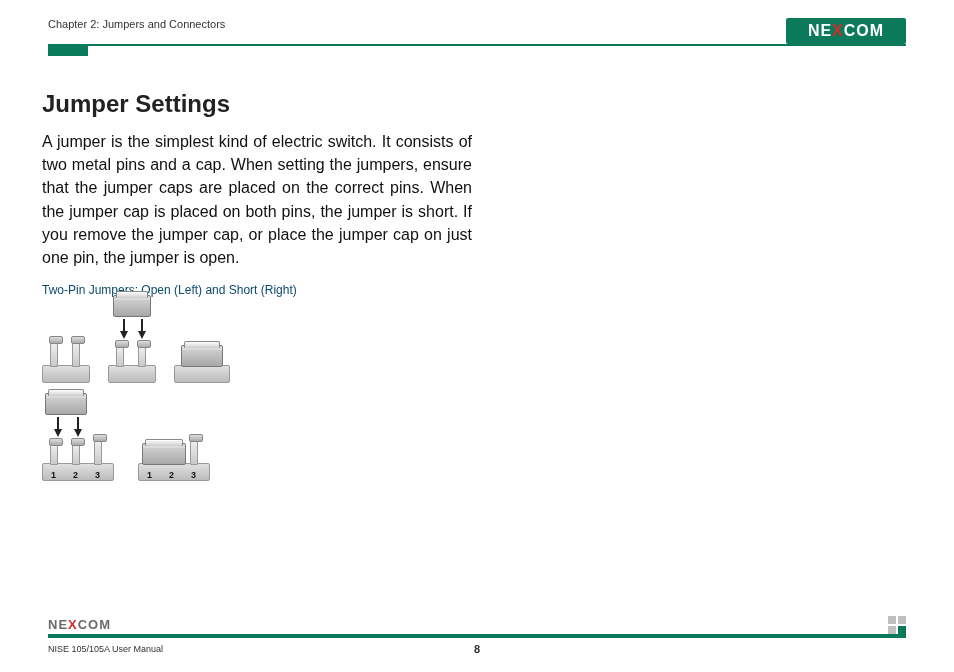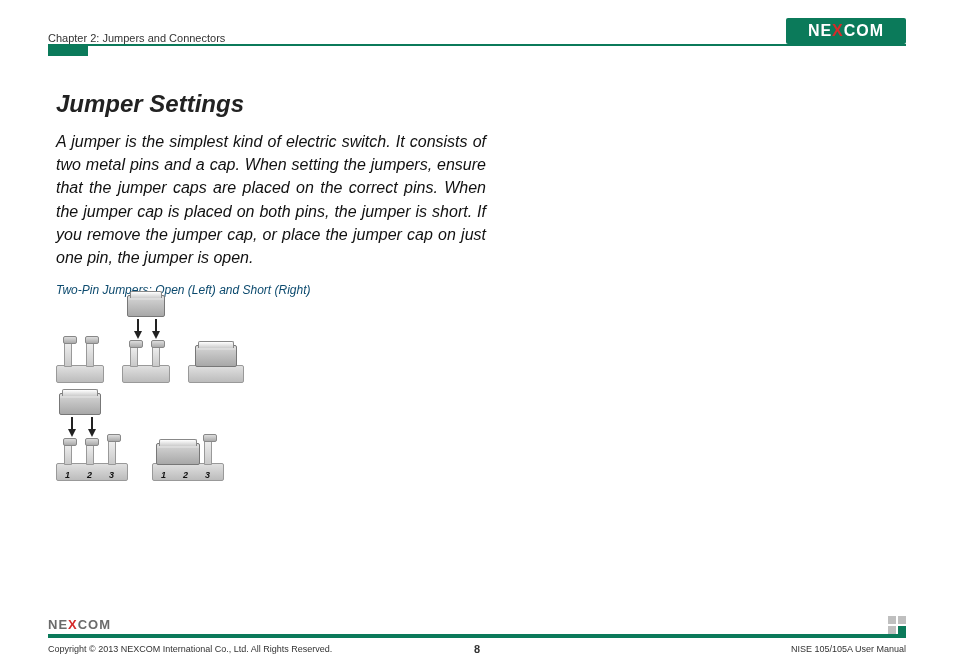--- a/index.html
+++ b/index.html
@@ -16,21 +16,21 @@
     left: 48px;
     right: 48px;
     height: 30px;
     display: flex;
     justify-content: space-between;
     align-items: flex-end;
   }
   .chapter-label {
     font-size: 11px;
     color: #333;
-    padding-bottom: 0;
+    padding-bottom: 14px;
   }
   .logo {
     width: 120px;
     height: 26px;
     background: #0b7a5a;
     border-radius: 2px;
     display: flex;
     align-items: center;
     justify-content: center;
     font-weight: bold;
@@ -59,23 +59,22 @@
     position: absolute;
     top: 46px;
     left: 48px;
     width: 40px;
     height: 10px;
     background: #0b7a5a;
   }
   .content {
     position: absolute;
     top: 90px;
-    left: 56px;
+    left: 42px;
     width: 430px;
-    font-style: italic;
   }
   .title {
     font-size: 24px;
     font-weight: 700;
     color: #222;
     margin-bottom: 12px;
     font-family: "Segoe UI", Arial, sans-serif;
   }
   .body-text {
     font-size: 16px;
@@ -262,16 +261,15 @@
   <span>NE</span><span class="x">X</span><span>COM</span>
 </div>
 <div class="footer-blocks">
   <span></span>
     <span></span>
     <span></span>
     <span class="g"></span>
 </div>
 <div class="footer-rule"></div>
 <div class="footer-bar">
-  <span>Copyright © 2013 NEXCOM International Co., Ltd. All Rights Reserved.</span>
   <span class="page-num">8</span>
   <span>NISE 105/105A User Manual</span>
 </div>
 
 </body></html>

